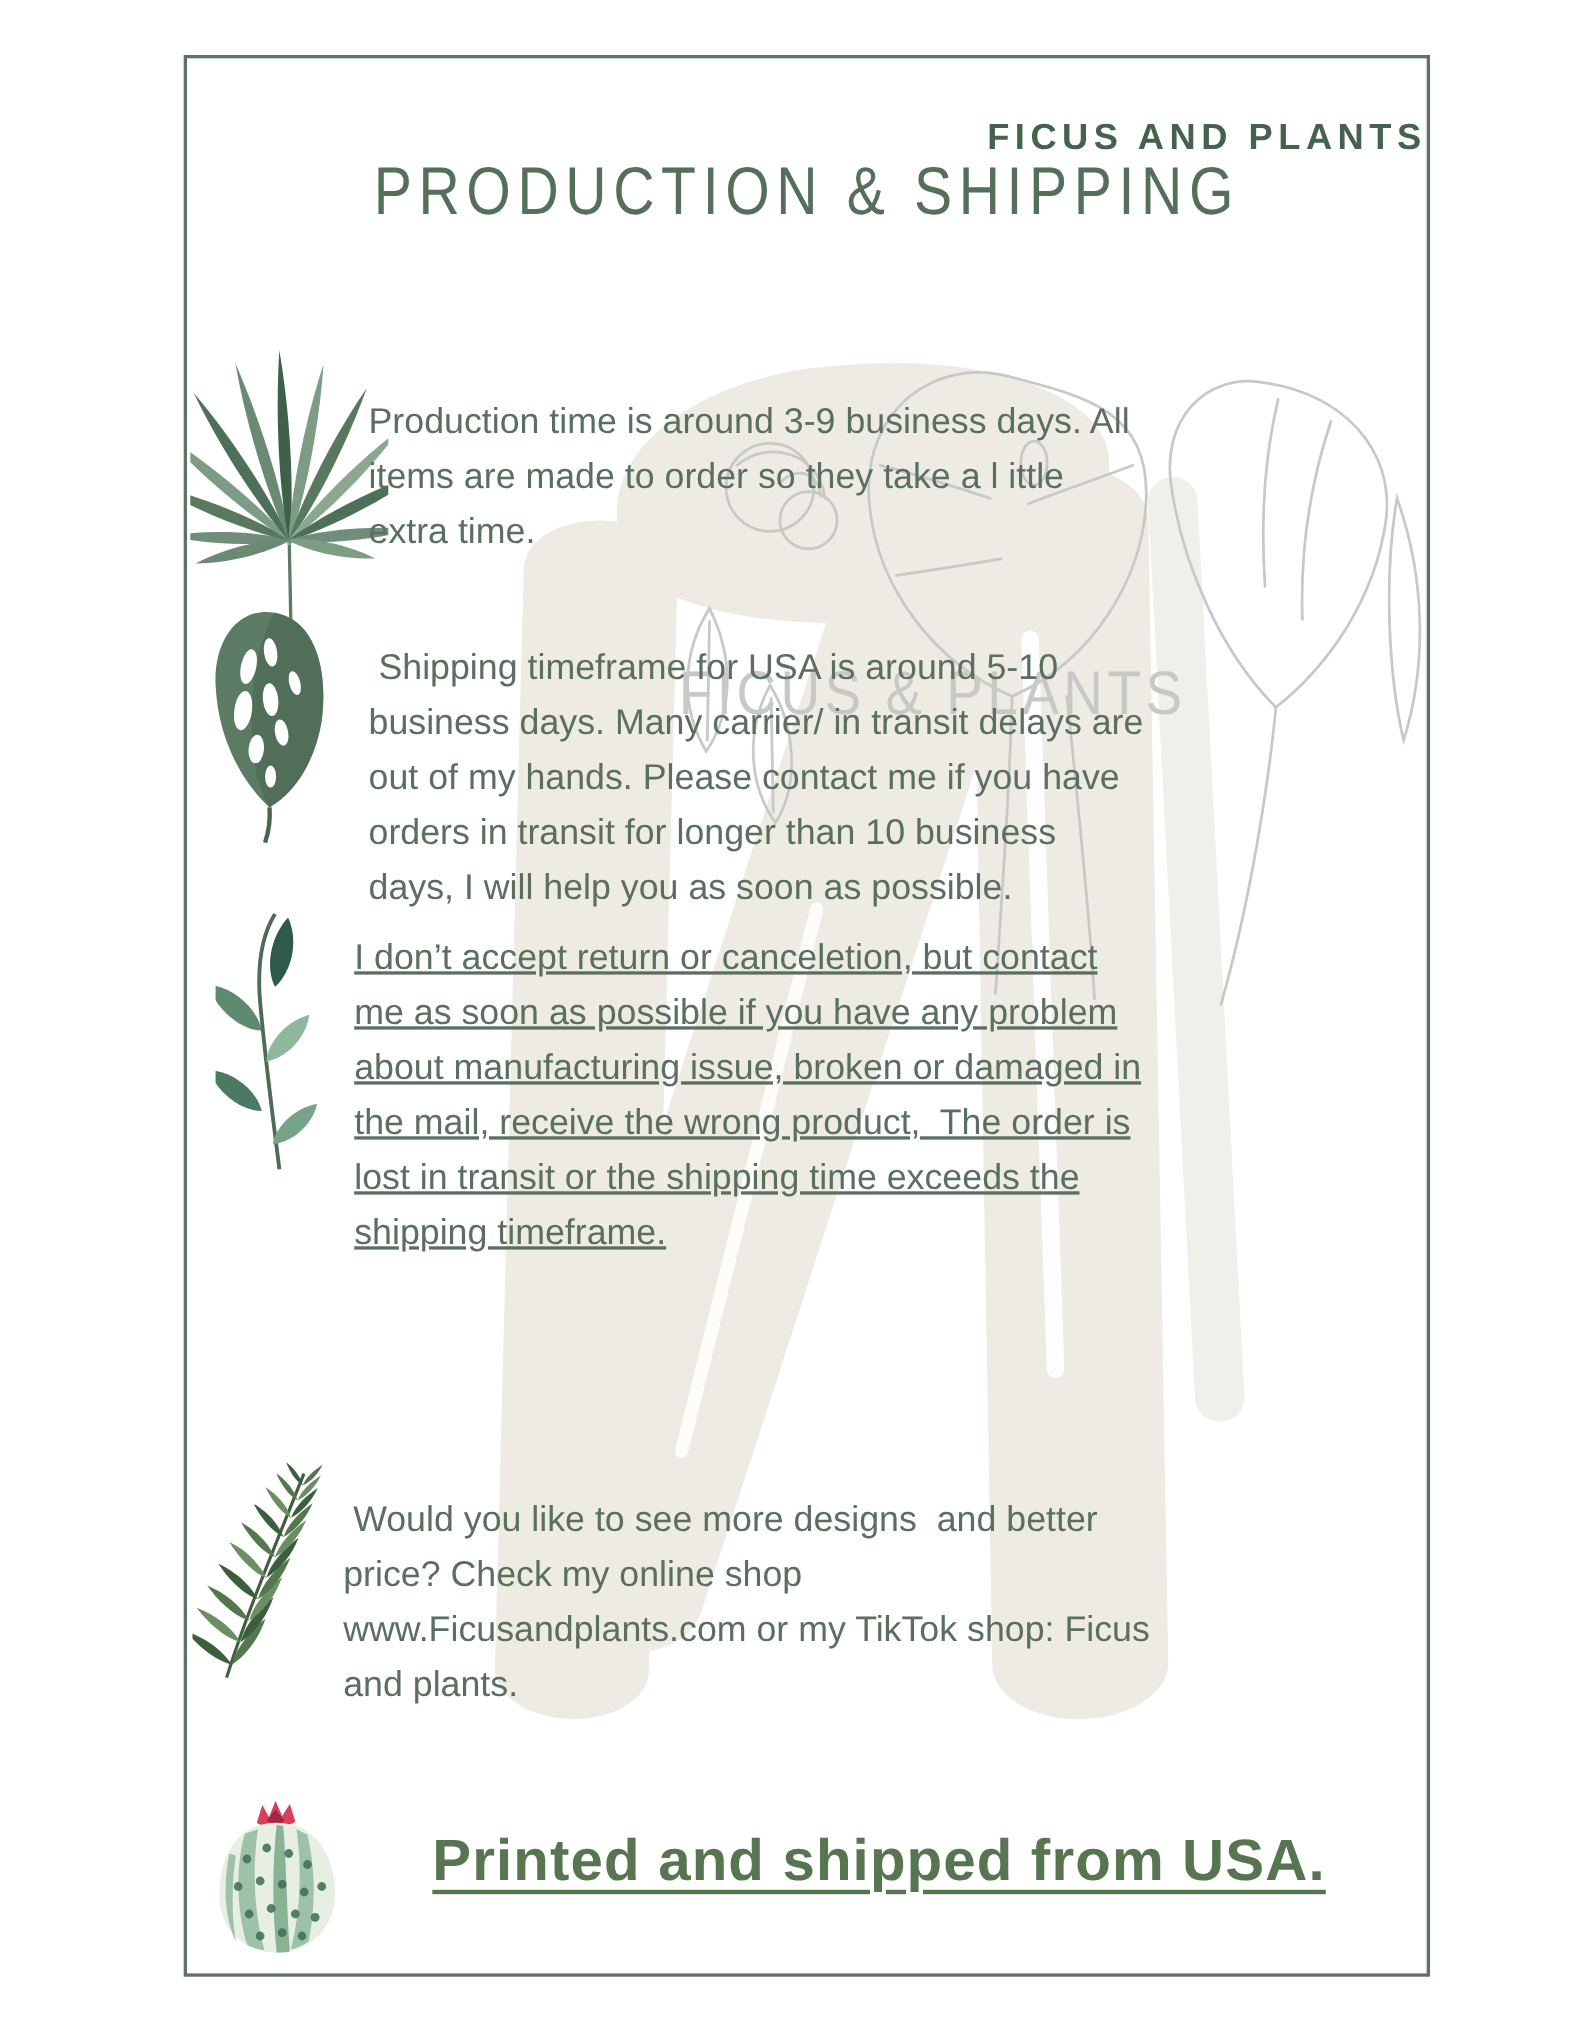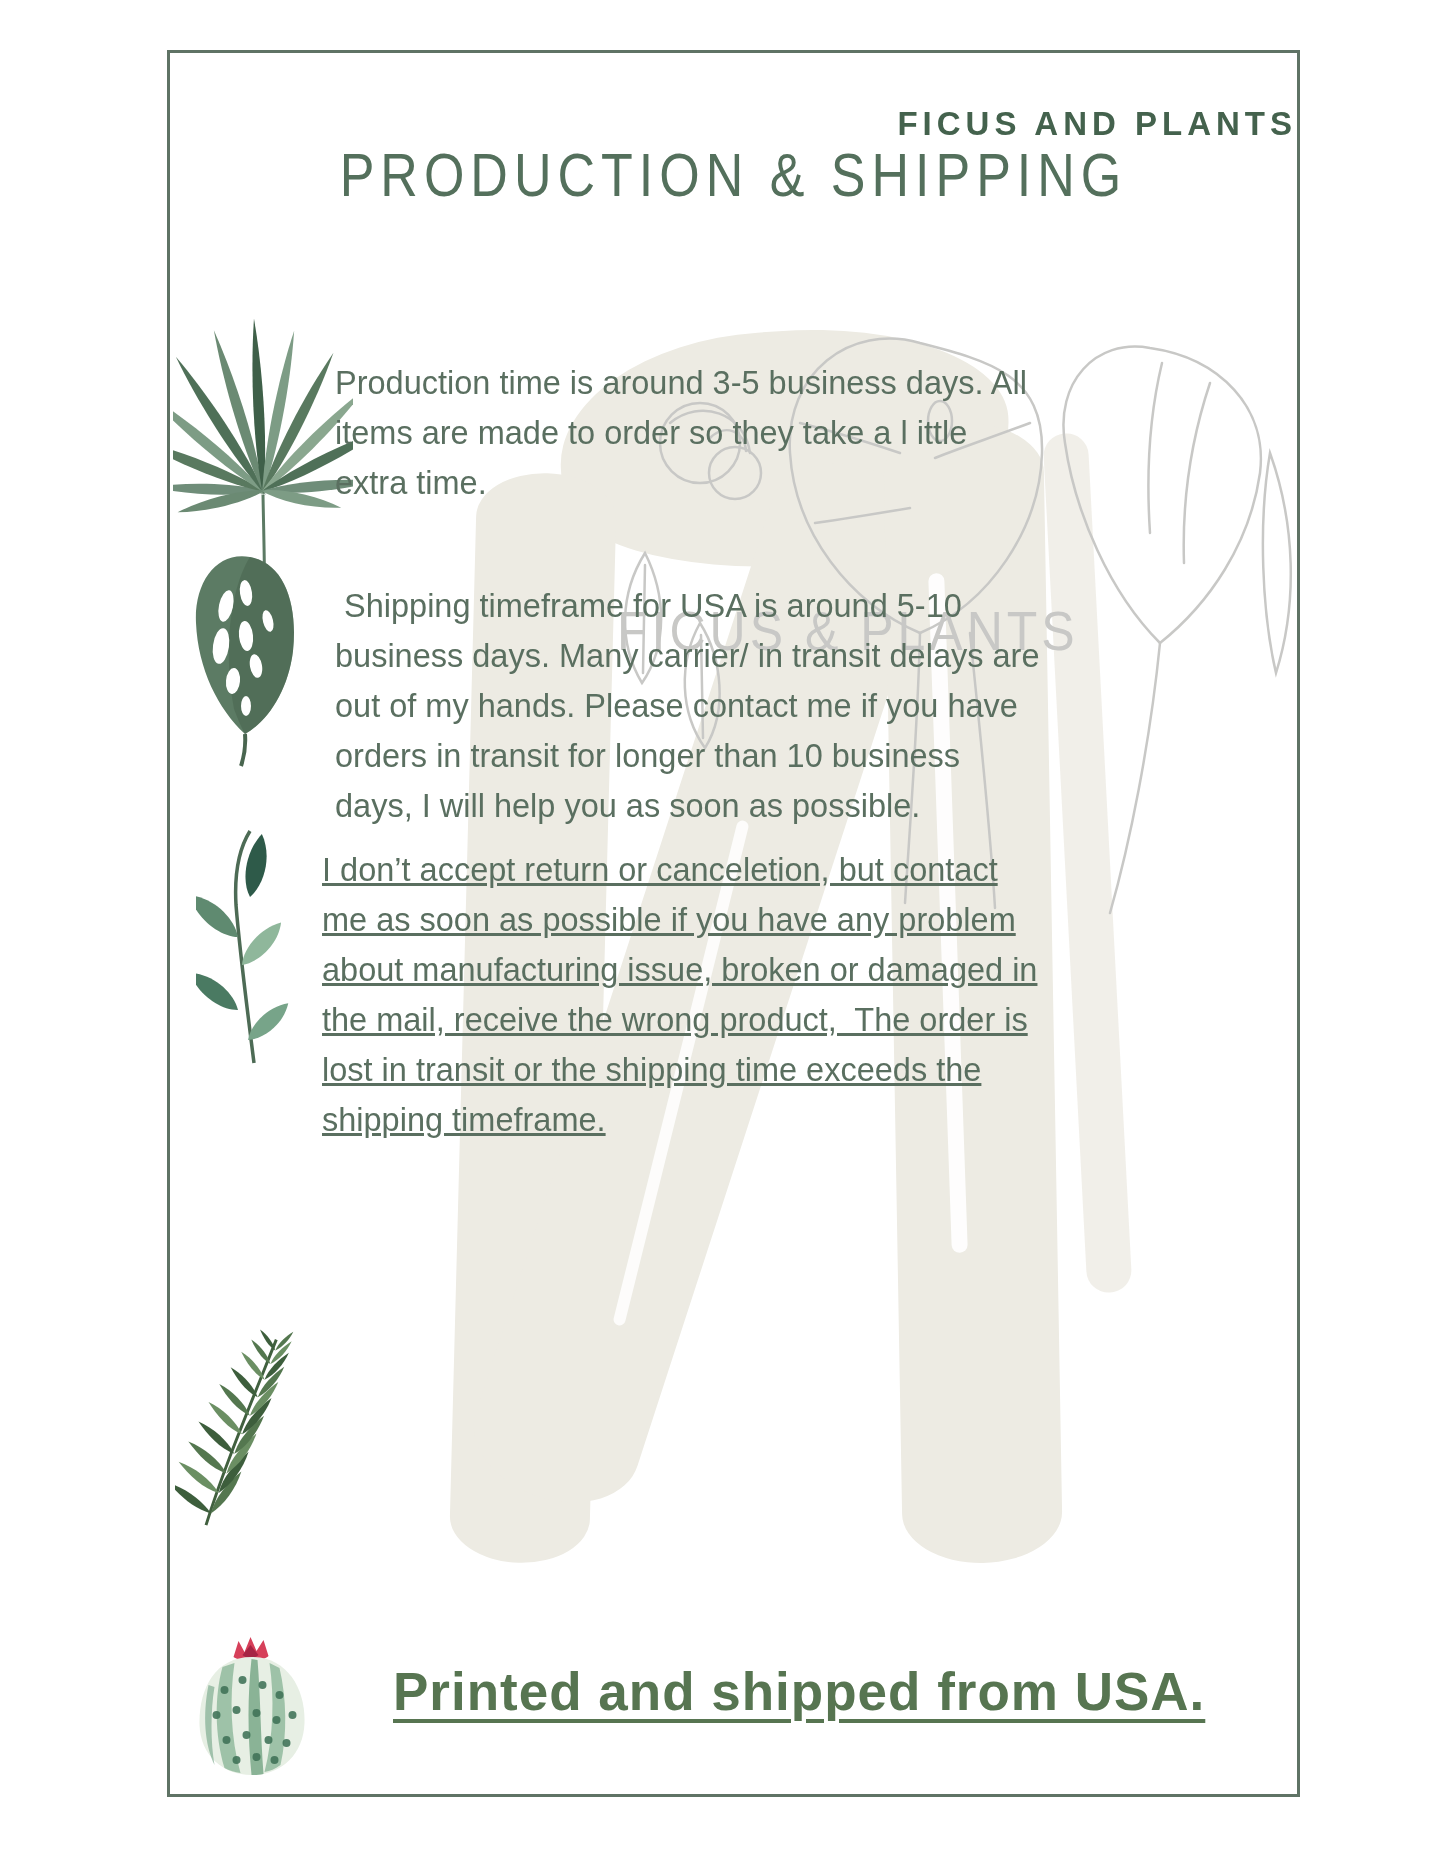--- a/index.html
+++ b/index.html
@@ -121,21 +121,21 @@
       <use href="#petal" transform="rotate(-3)  scale(1,1.08)" fill="#3f6049"></use>
       <use href="#petal" transform="rotate(11)  scale(1,1.02)" fill="#7d9c85"></use>
       <use href="#petal" transform="rotate(27)  scale(1,0.97)" fill="#59795f"></use>
       <use href="#petal" transform="rotate(45)  scale(1,0.9)" fill="#8aa78f"></use>
       <use href="#petal" transform="rotate(63)  scale(1,0.85)" fill="#4f7058"></use>
       <use href="#petal" transform="rotate(85)  scale(1,0.72)" fill="#6f8d79"></use>
       <use href="#petal" transform="rotate(102) scale(1,0.5)" fill="#7d9c85"></use>
       <use href="#petal" transform="rotate(-104) scale(1,0.55)" fill="#6b8a73"></use>
     </g>
   </svg>
-  <div class="para para-1">Production time is around 3-5 business days. All
+  <div class="para para-1">Production time is around 3-9 business days. All
 items are made to order so they take a l ittle
 extra time.</div>
 
   <svg class="icon icon-monstera" viewBox="0 0 132 225">
     <path d="M62,6 C28,0 6,32 8,72 C10,118 30,158 57,183 C80,170 100,140 105,100 C110,52 96,12 62,6 Z" fill="#5c7b64"></path>
     <path d="M62,6 C44,34 34,95 46,158 C50,168 53,176 57,183 C80,170 100,140 105,100 C110,52 96,12 62,6 Z" fill="#49654f" opacity="0.55"></path>
     <path d="M57,183 C58,196 56,206 53,215" stroke="#49654f" stroke-width="4" fill="none"></path>
     <ellipse cx="38" cy="55" rx="7" ry="16" fill="#ffffff" transform="rotate(12 38 55)"></ellipse>
     <ellipse cx="58" cy="42" rx="6" ry="13" fill="#ffffff" transform="rotate(-8 58 42)"></ellipse>
     <ellipse cx="33" cy="95" rx="8" ry="18" fill="#ffffff" transform="rotate(8 33 95)"></ellipse>
@@ -188,20 +188,24 @@
     <use href="#fl" transform="translate(75,93)  rotate(28)  scale(0.85)" fill="#6b8f63"></use>
     <use href="#fl" transform="translate(83,74)  rotate(-54) scale(0.78)" fill="#3d5e3c"></use>
     <use href="#fl" transform="translate(83,74)  rotate(29)  scale(0.78)" fill="#54774f"></use>
     <use href="#fl" transform="translate(90,56)  rotate(-52) scale(0.7)" fill="#6b8f63"></use>
     <use href="#fl" transform="translate(90,56)  rotate(30)  scale(0.7)" fill="#3d5e3c"></use>
     <use href="#fl" transform="translate(96,40)  rotate(-50) scale(0.6)" fill="#54774f"></use>
     <use href="#fl" transform="translate(96,40)  rotate(31)  scale(0.6)" fill="#6b8f63"></use>
     <use href="#fl" transform="translate(101,26) rotate(-48) scale(0.5)" fill="#3d5e3c"></use>
     <use href="#fl" transform="translate(101,26) rotate(32)  scale(0.5)" fill="#54774f"></use>
   </svg>
+  <div class="para para-4"> Would you like to see more designs  and better
+price? Check my online shop
+www.Ficusandplants.com or my TikTok shop: Ficus
+and plants.</div>
 
   <svg class="icon icon-cactus" viewBox="0 0 135 150">
     <path d="M49,22 L54,6 L60,17 L66,2 L72,16 L79,5 L84,21 C78,27 55,27 49,22 Z" fill="#d6405a"></path>
     <path d="M58,20 L66,10 L74,20 C70,24 62,24 58,20 Z" fill="#a62544"></path>
     <path d="M67,22 C30,22 14,55 15,90 C16,120 38,140 67,140 C96,140 119,120 120,88 C121,54 103,22 67,22 Z" fill="#e7efe4"></path>
     <path d="M38,32 C30,60 30,100 40,133 C46,136 50,137 56,138 C46,103 45,62 50,28 Z" fill="#8cb698" opacity="0.8"></path>
     <path d="M67,24 C63,60 63,100 67,140 C71,140 75,140 79,139 C76,100 76,60 73,25 Z" fill="#79a888" opacity="0.85"></path>
     <path d="M95,33 C102,62 103,100 96,130 C90,134 86,136 80,137 C89,102 90,62 85,28 Z" fill="#8cb698" opacity="0.8"></path>
     <path d="M24,50 C18,80 20,110 30,130 C26,108 26,75 30,52 Z" fill="#6fa183" opacity="0.6"></path>
     <g fill="#3f7257" opacity="0.88">

